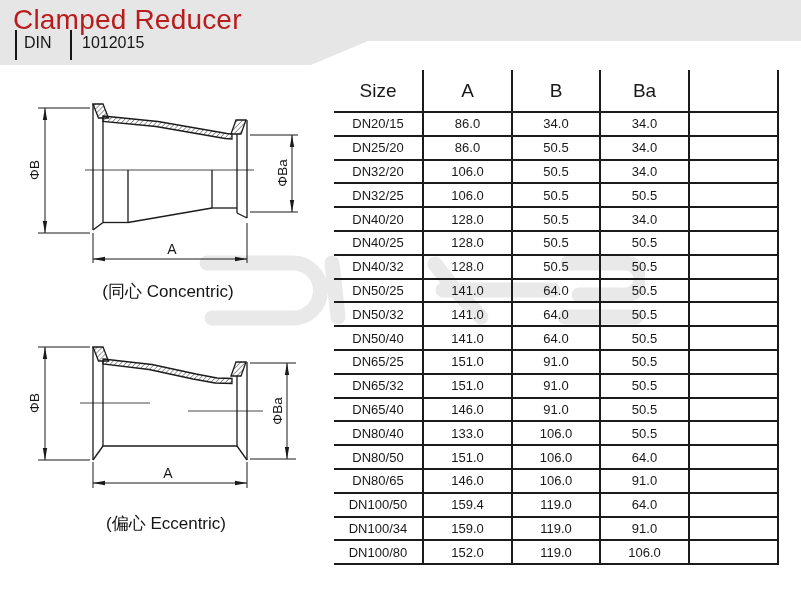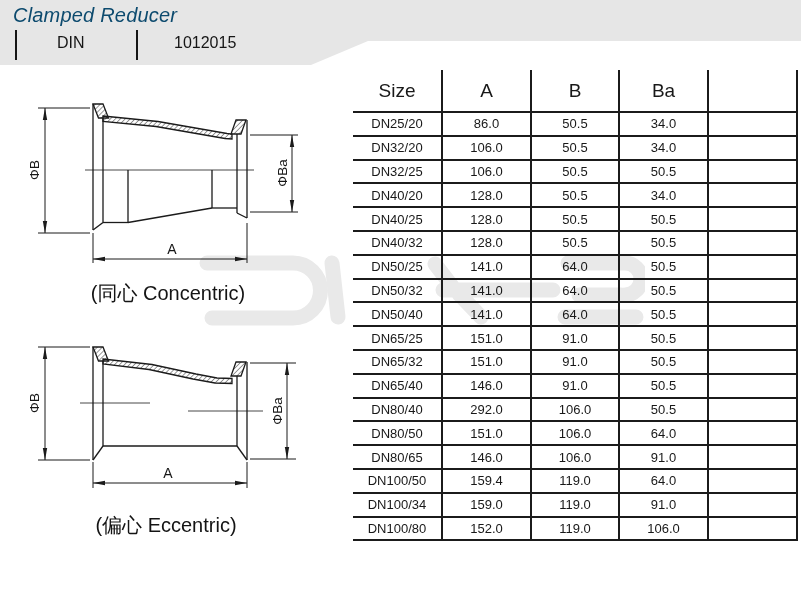--- a/index.html
+++ b/index.html
@@ -2,40 +2,40 @@
 <html><head>
 <meta charset="utf-8">
 <style>
   html,body{margin:0;padding:0;}
   body{width:801px;height:595px;background:#ffffff;font-family:"Liberation Sans",sans-serif;position:relative;overflow:hidden;color:#161616;}
   .abs{position:absolute;}
 
   
   .header-band{left:0;top:0;width:801px;height:65px;background:#e6e6e6;
     clip-path:polygon(0 0,801px 0,801px 41px,368px 41px,311px 65px,0 65px);z-index:1;}
-  .page-title{left:13px;top:4px;font-size:20px;letter-spacing:.2px;color:#0c4a6e;z-index:2;font-style:italic;}
-  .std-row{left:15px;top:30px;display:flex;align-items:flex-start;z-index:2;gap:33px;}
+  .page-title{left:13px;top:4px;font-size:28px;letter-spacing:.2px;color:#b91c1c;z-index:2;}
+  .std-row{left:15px;top:30px;display:flex;align-items:flex-start;z-index:2;}
   .vbar{width:2px;height:30px;background:#161616;}
   .std-label{font-size:16px;padding:4px 0 0 7px;width:46px;}
-  .std-code{font-size:16px;padding:4px 0 0 3px;}
+  .std-code{font-size:16px;padding:4px 0 0 10px;}
 
   
   .wmark{left:195px;top:250px;z-index:0;}
 
   
   .drawing{z-index:2;}
   .draw-concentric{left:10px;top:85px;}
   .draw-eccentric{left:10px;top:330px;}
-  .caption{z-index:2;text-align:center;font-size:20px;color:#141414;}
+  .caption{z-index:2;text-align:center;font-size:17px;color:#141414;}
   .cap-concentric{left:10px;top:280px;width:316px;}
   .cap-eccentric{left:10px;top:512px;width:312px;}
   svg text{font-family:"Liberation Sans",sans-serif;fill:#161616;}
 
   
-  table.spec{position:absolute;left:353px;top:70px;width:444px;table-layout:fixed;
+  table.spec{position:absolute;left:334px;top:70px;width:444px;table-layout:fixed;
     border-collapse:collapse;z-index:2;color:#181818;background:transparent;}
   .spec th,.spec td{border-right:2px solid #1b1b1b;border-bottom:2px solid #1b1b1b;
     text-align:center;vertical-align:middle;padding:0;overflow:hidden;}
   .spec th{height:41px;font-size:19px;font-weight:400;}
   .spec td{height:21.8px;font-size:13px;}
   .spec col:nth-child(1){width:89px;}
   .spec col:nth-child(2){width:89px;}
   .spec col:nth-child(3){width:88px;}
   .spec col:nth-child(4){width:89px;}
   .spec col:nth-child(5){width:89px;}
@@ -164,20 +164,27 @@
     <tr>
       <th>Size</th>
       <th>A</th>
       <th>B</th>
       <th>Ba</th>
       <th></th>
     </tr>
   </thead>
   <tbody>
 
+  <tr>
+      <td>DN20/15</td>
+      <td>86.0</td>
+      <td>34.0</td>
+      <td>34.0</td>
+      <td></td>
+    </tr>
       <tr>
       <td>DN25/20</td>
       <td>86.0</td>
       <td>50.5</td>
       <td>34.0</td>
       <td></td>
     </tr>
       <tr>
       <td>DN32/20</td>
       <td>106.0</td>
@@ -250,21 +257,21 @@
     </tr>
       <tr>
       <td>DN65/40</td>
       <td>146.0</td>
       <td>91.0</td>
       <td>50.5</td>
       <td></td>
     </tr>
       <tr>
       <td>DN80/40</td>
-      <td>292.0</td>
+      <td>133.0</td>
       <td>106.0</td>
       <td>50.5</td>
       <td></td>
     </tr>
       <tr>
       <td>DN80/50</td>
       <td>151.0</td>
       <td>106.0</td>
       <td>64.0</td>
       <td></td>

